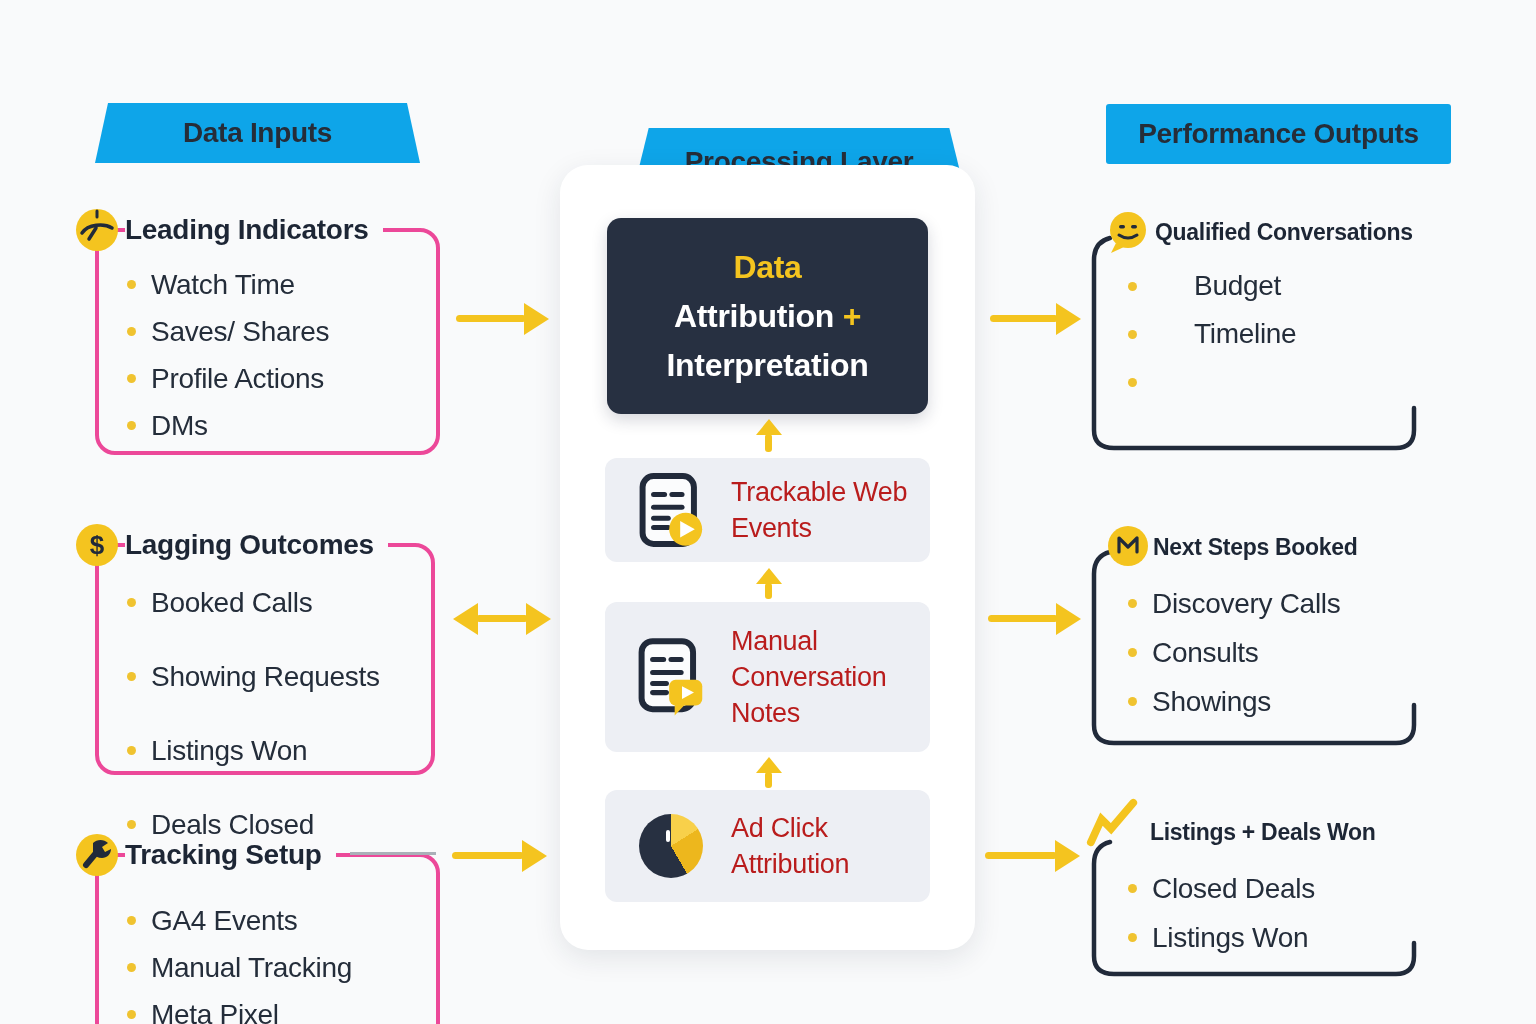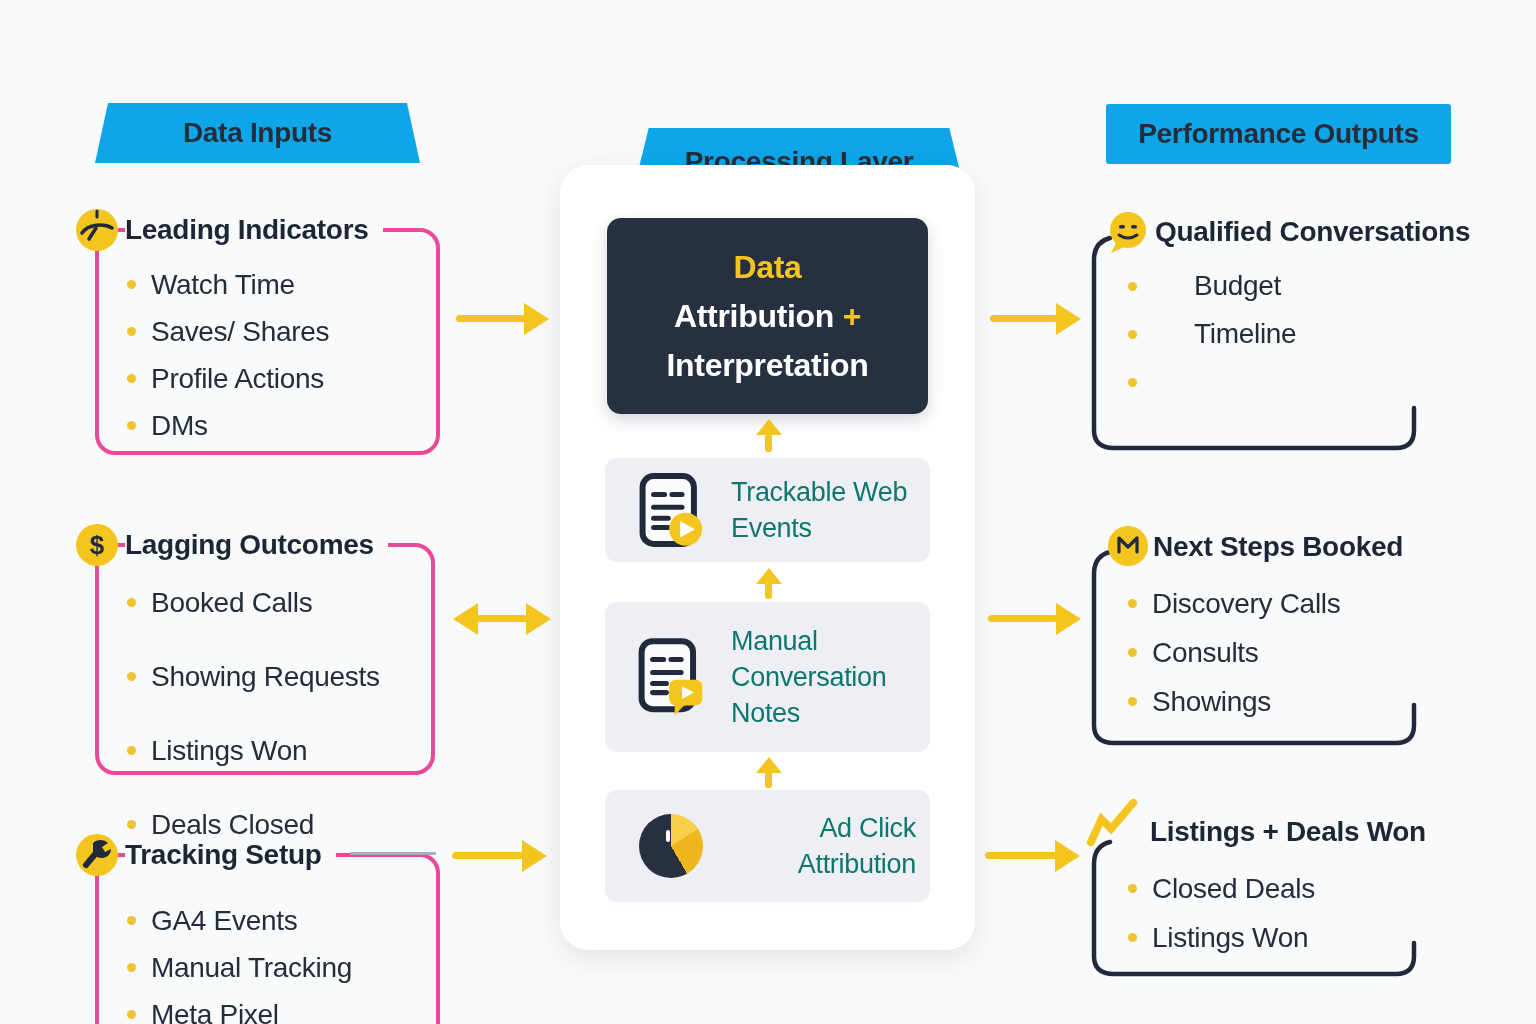--- a/index.html
+++ b/index.html
@@ -34,23 +34,23 @@
   .big-card{position:absolute;left:560px;top:165px;width:415px;height:785px;background:#ffffff;
             border-radius:28px;box-shadow:0 8px 28px rgba(25,35,60,0.10);}
   .dark-panel{position:absolute;left:607px;top:218px;width:321px;height:196px;background:#273041;border-radius:14px;
               box-sizing:border-box;padding-top:25px;text-align:center;font-weight:bold;font-size:32px;line-height:49px;
               color:#ffffff;box-shadow:0 6px 16px rgba(25,35,60,0.18);letter-spacing:-0.3px;}
   .yellow-text{color:#f4c41f;}
   .stage-card{position:absolute;left:605px;width:325px;background:#edeff4;border-radius:12px;
               display:flex;align-items:center;}
   #stage-0{top:458px;height:104px;}
   #stage-1{top:602px;height:150px;}
-  #stage-2{top:790px;height:112px;text-align:right;}
+  #stage-2{top:790px;height:112px;}
   .stage-icon{flex:0 0 72px;margin-left:30px;display:flex;align-items:center;justify-content:center;}
-  .stage-label{margin-left:24px;font-size:27px;line-height:36px;color:#0f766e;max-width:185px;letter-spacing:-0.3px;}
+  .stage-label{margin-left:24px;font-size:27px;line-height:36px;color:#b91c1c;max-width:185px;letter-spacing:-0.3px;}
   .pie{width:64px;height:64px;border-radius:50%;position:relative;
        background:conic-gradient(from 0deg,#f8d04a 0deg 58deg,#edb71d 58deg 150deg,#273041 150deg 360deg);}
   .pie::after{content:"";position:absolute;left:27px;top:16px;width:4px;height:12px;background:#ffffff;border-radius:2px;}
 
   
   .h-arrow{position:absolute;height:7px;background:#f4c41f;border-radius:4px;}
   .h-arrow::after{content:"";position:absolute;right:-23px;top:50%;transform:translateY(-50%);
                   border-left:25px solid #f4c41f;border-top:16px solid transparent;border-bottom:16px solid transparent;}
   .h-arrow.double::before{content:"";position:absolute;left:-23px;top:50%;transform:translateY(-50%);
                   border-right:25px solid #f4c41f;border-top:16px solid transparent;border-bottom:16px solid transparent;}
@@ -63,21 +63,21 @@
   .up-arrow{position:absolute;width:7px;background:#f4c41f;border-radius:3px;}
   .up-arrow::before{content:"";position:absolute;top:-15px;left:50%;transform:translateX(-50%);
                     border-bottom:16px solid #f4c41f;border-left:13px solid transparent;border-right:13px solid transparent;}
   #up-0{left:765px;top:434px;height:18px;}
   #up-1{left:765px;top:583px;height:16px;}
   #up-2{left:765px;top:772px;height:16px;}
 
   
   .out-border{position:absolute;}
   .out-icon{position:absolute;}
-  .out-title{position:absolute;font-weight:bold;font-size:28px;line-height:38px;color:#1d2635;white-space:nowrap;letter-spacing:-0.3px;}
+  .out-title{position:absolute;font-weight:bold;font-size:23px;line-height:38px;color:#1d2635;white-space:nowrap;letter-spacing:-0.3px;}
   #out-list-0{left:1128px;top:262px;}
   #out-list-0 .row{height:48px;gap:42px;}
   #out-list-1{left:1128px;top:579px;}
   #out-list-1 .row{height:49px;}
   #out-list-2{left:1128px;top:864px;}
   #out-list-2 .row{height:49px;}
 </style>
 </head>
 <body>
 

